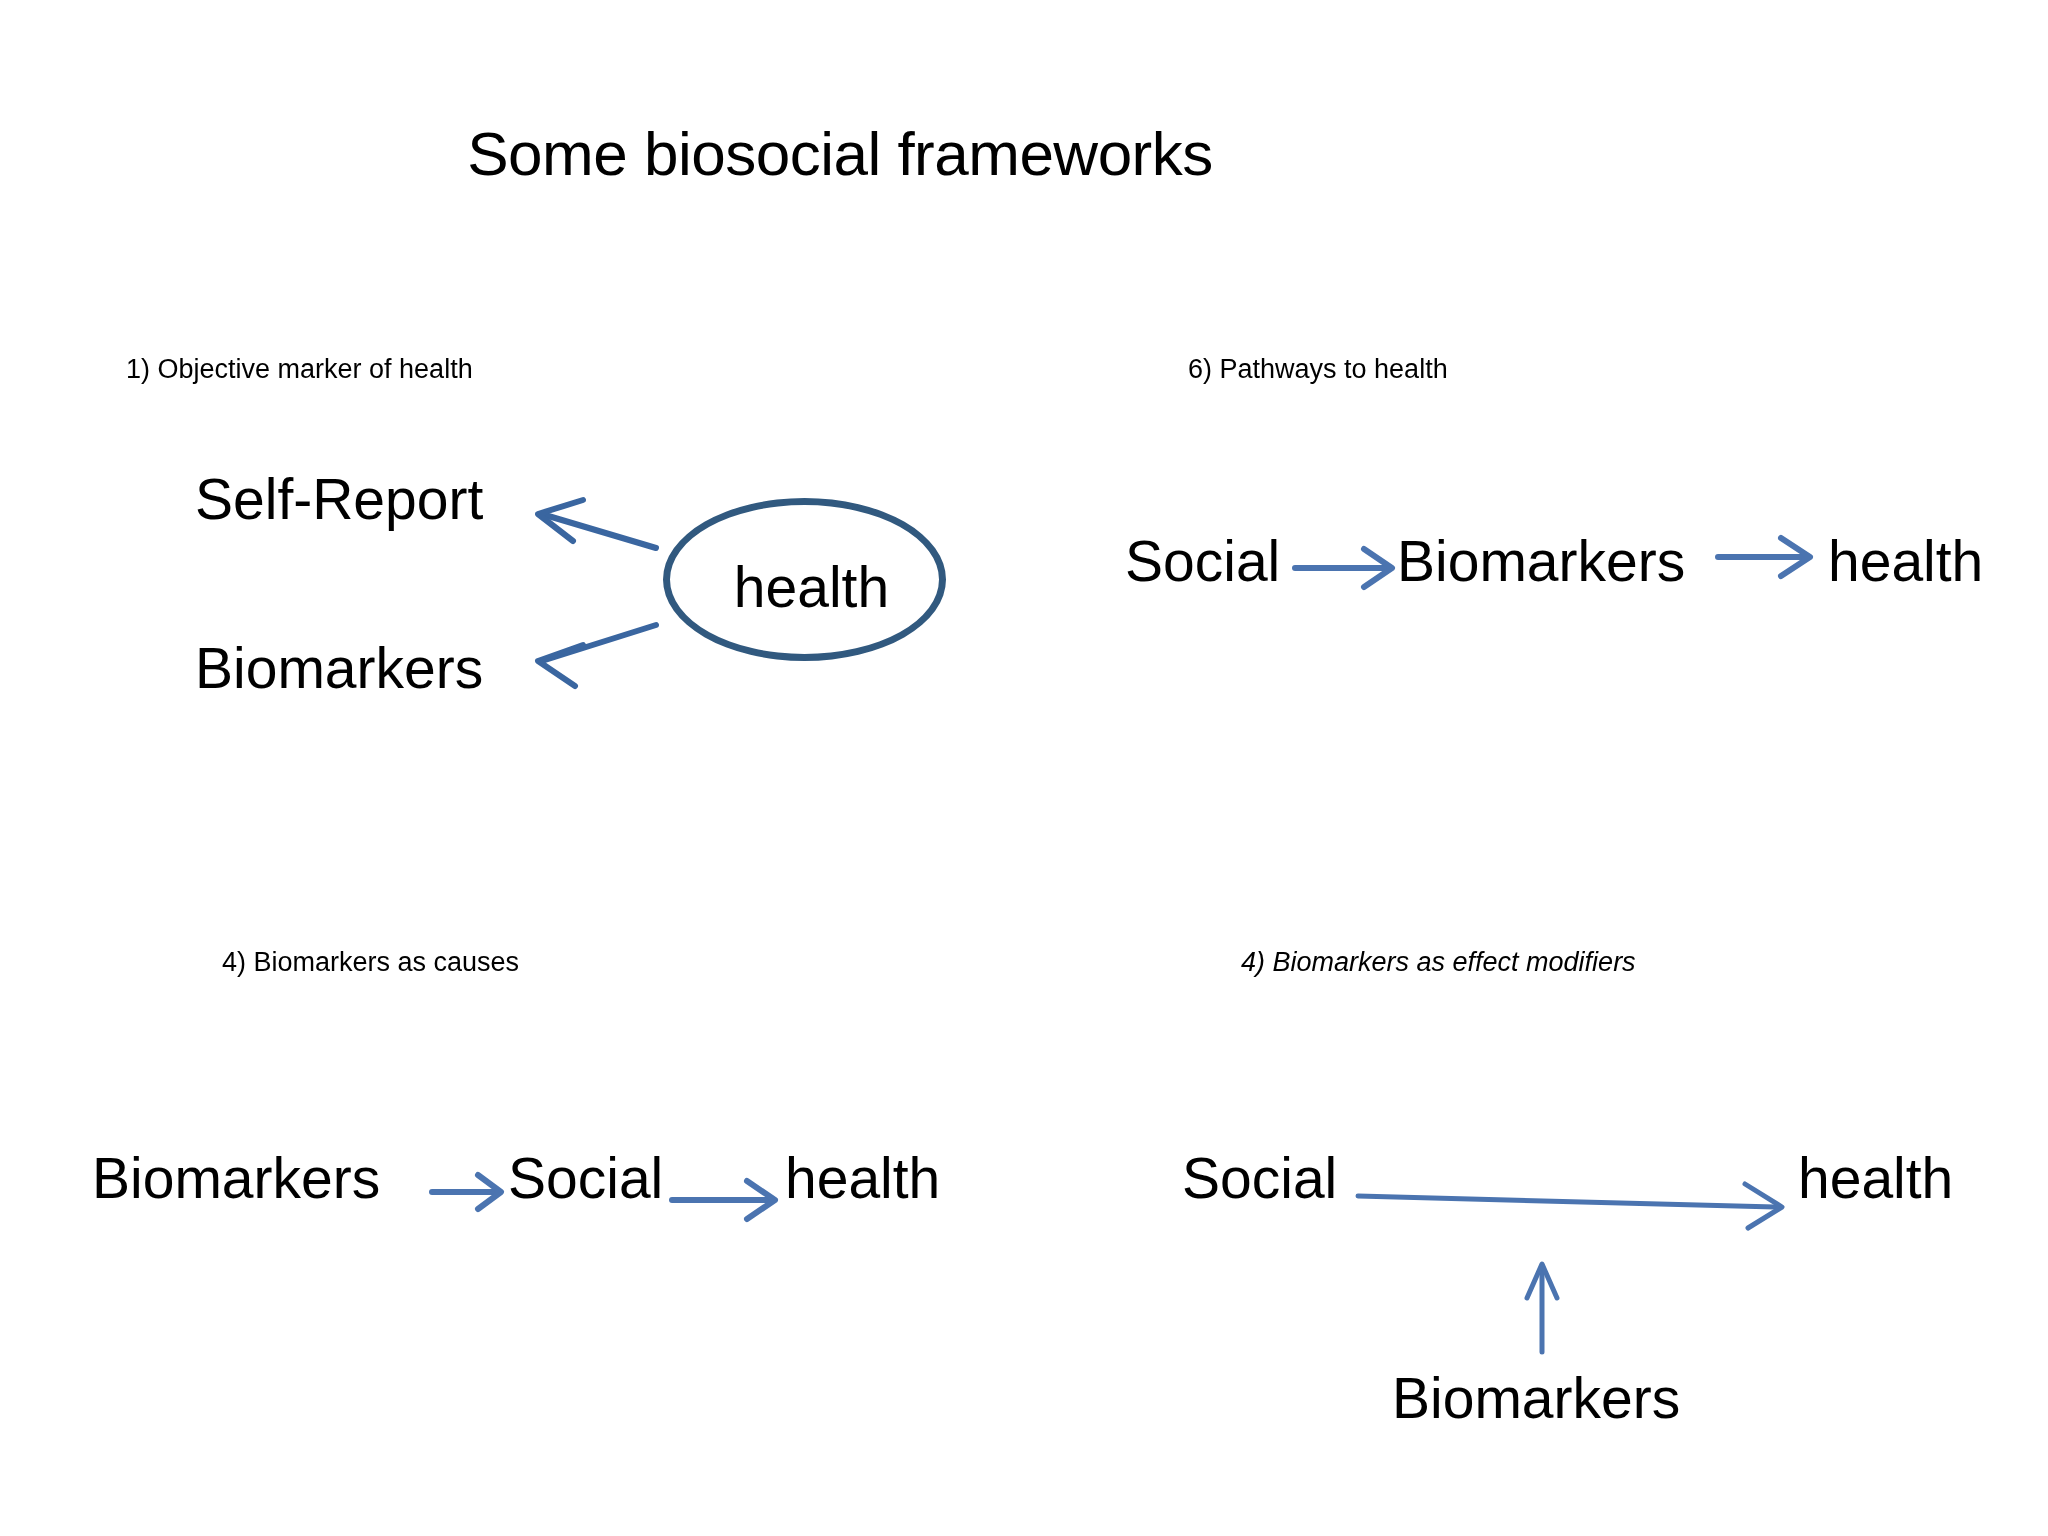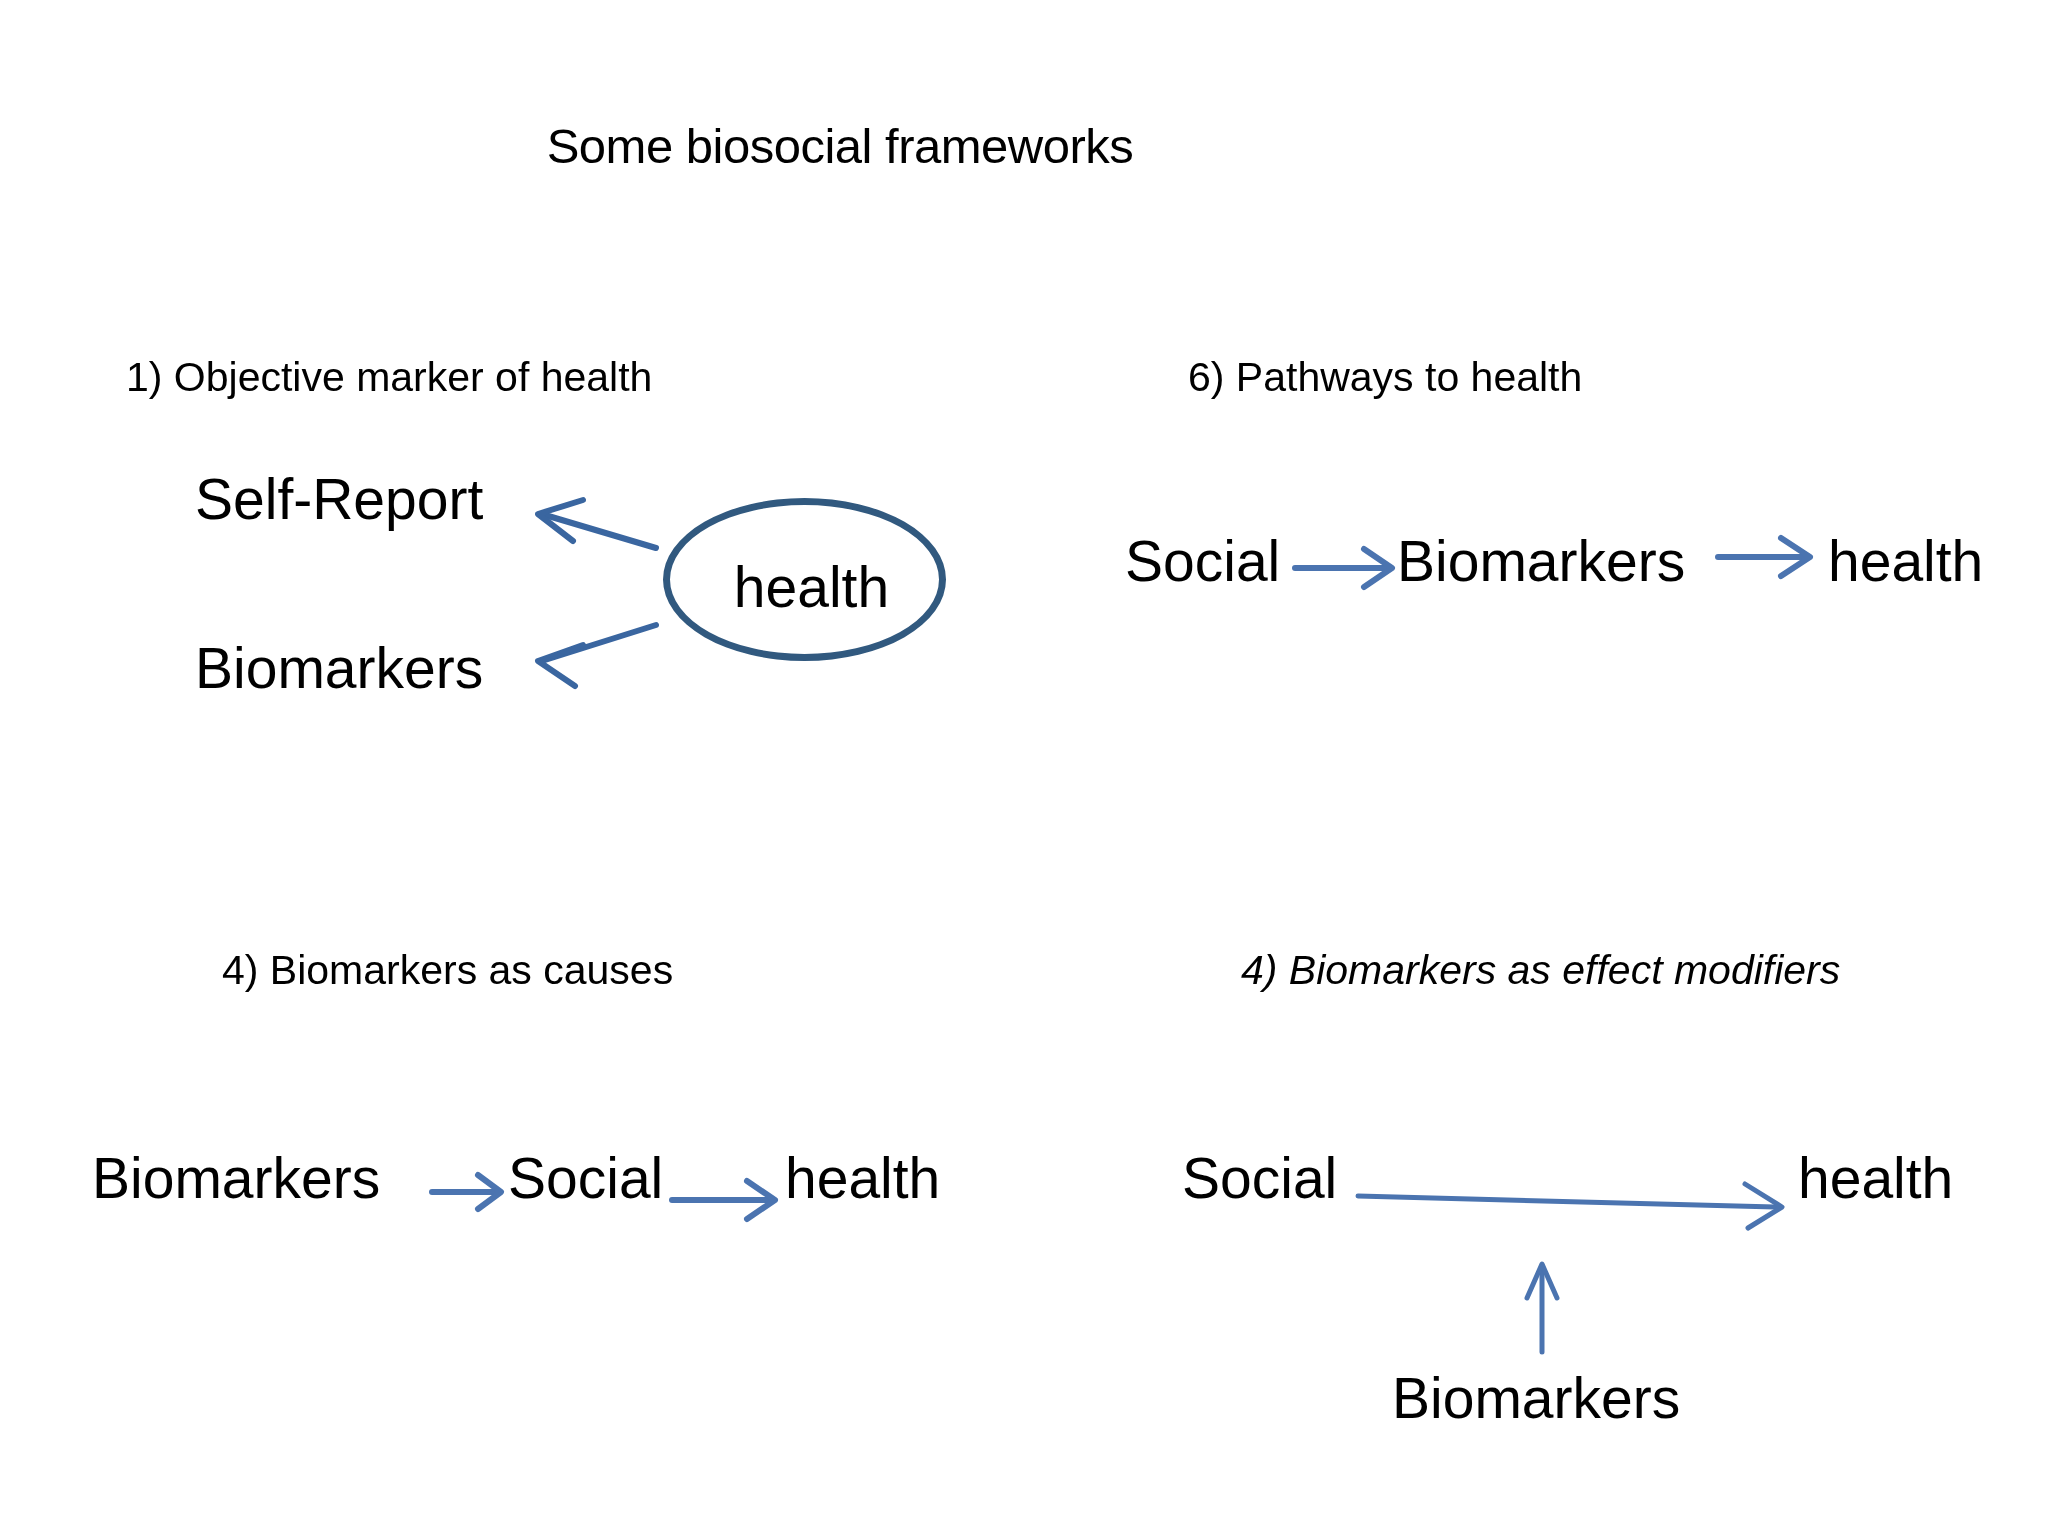--- a/index.html
+++ b/index.html
@@ -19,31 +19,31 @@
     overflow: hidden;
   }
 
   
   #slide-title {
     position: absolute;
     left: 0;
     top: 118px;
     width: 1680px;
     text-align: center;
-    font-size: 49px;
+    font-size: 62px;
     font-weight: 400;
     letter-spacing: -0.5px;
     color: #000000;
     white-space: nowrap;
   }
 
   
   .panel-heading {
     position: absolute;
-    font-size: 41px;
+    font-size: 27px;
     font-weight: 400;
     color: #000000;
     white-space: nowrap;
   }
   #heading-1 { left: 126px;  top: 354px; }
   #heading-2 { left: 1188px; top: 354px; }
   #heading-3 { left: 222px;  top: 947px; }
   #heading-4 { left: 1241px; top: 947px; font-style: italic; }
 
   

